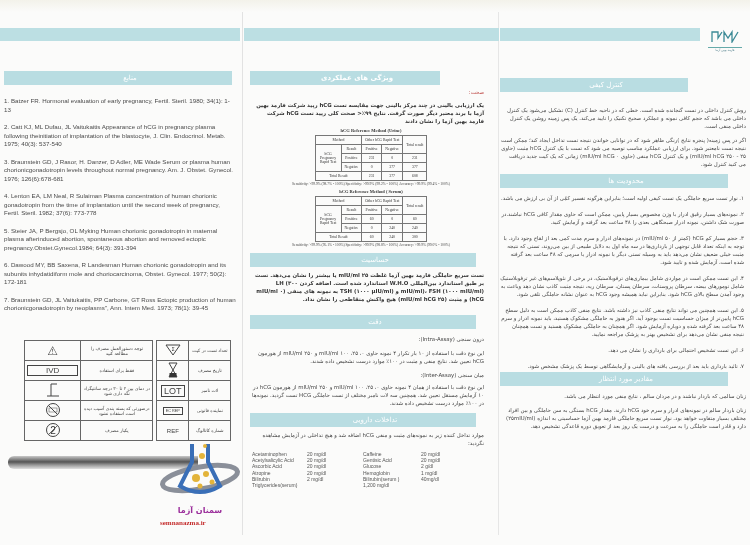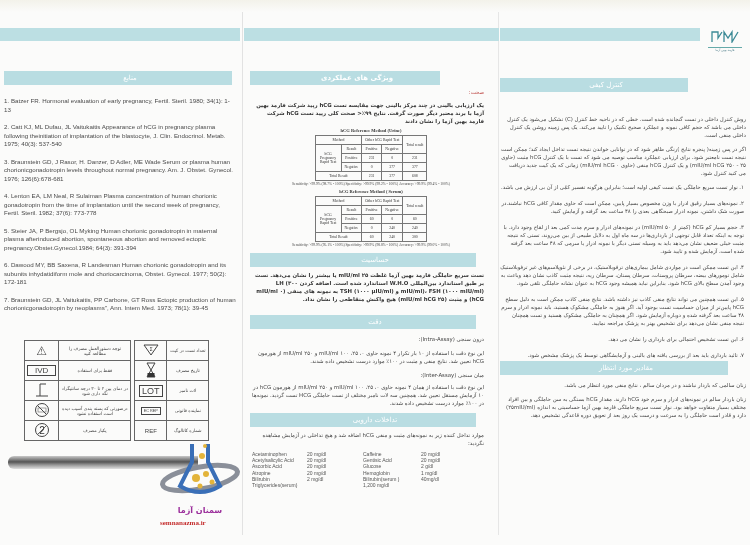--- a/index.html
+++ b/index.html
@@ -48,21 +48,21 @@
     </div>
 
     <div style="position:absolute;left:24px;top:328px;display:flex;gap:3px;">
       <table class="sym">
         <tbody>
             <tr>
           <td style="width:32px;font-size:12px;">⚠</td>
           <td style="width:72px;">توجه دستورالعمل مصرف را مطالعه کنید</td>
         </tr>
         <tr>
-          <td style="font-family:'Liberation Sans',sans-serif;font-size:8px;"><span style="border:1px solid #444;padding:0 7px;">IVD</span></td>
+          <td style="font-family:'Liberation Sans',sans-serif;font-size:8px;"><span style="border:1px solid #444;padding:0 18px;">IVD</span></td>
           <td>فقط برای استفاده</td>
         </tr>
         <tr>
           <td style="font-size:10px;">
             <svg width="18" height="16" viewBox="0 0 18 16">
                   <path d="M3 14 L7 14 L7 2 M7 2 L13 2" stroke="#444" fill="none" stroke-width="1"></path>
                   <path d="M7 14 L15 14" stroke="#444" stroke-width="1"></path>
                 </svg>
           </td>
           <td>در دمای بین ۲ تا ۳۰ درجه سانتیگراد نگه داری شود</td>
@@ -271,24 +271,25 @@
     <div style="display:flex;align-items:flex-start;margin-top:16px;">
       <div class="band" style="width:200px;"></div>
       <div style="margin-left:8px;width:34px;text-align:center;">
         <svg width="30" height="14" viewBox="0 0 30 14">
           <path d="M2 13 L2 3 L8 3 L8 9 L12 3 M14 13 L14 3 L18 9 L22 3 L22 13 L28 3" fill="none" stroke="#3c8a96" stroke-width="1.3"></path>
         </svg>
         <div style="font-size:3px;color:#4a7a86;border-top:1px solid #6aa;">فارمد بهین آزما</div>
       </div>
     </div>
 
-    <div class="band-title" style="margin:26px 0 17px 0;width:188px;">کنترل کیفی</div>
+    <div class="band-title" style="margin:26px 0 8px 0;width:188px;">کنترل کیفی</div>
     <div class="p rtl" style="padding:6px 4px 0 0;">روش کنترل داخلی در تست گنجانده شده است. خطی که در ناحیه خط کنترل (C) تشکیل می‌شود یک کنترل داخلی می باشد که حجم کافی نمونه و عملکرد صحیح تکنیک را تایید می‌کند. یک پس زمینه روشن یک کنترل داخلی منفی است.</div>
     <div class="p rtl" style="padding:6px 4px 0 0;">اگر در پس زمینه( پنجره نتایج )رنگی ظاهر شود که در توانایی خواندن نتیجه تست تداخل ایجاد کند؛ ممکن است نتیجه تست نامعتبر شود. برای ارزیابی عملکرد مناسب توصیه می شود که تست با یک کنترل hCG مثبت (حاوی ۲۵ - ۲۵۰ mIU/ml hCG) و یک کنترل hCG منفی (حاوی ۰ mIU/ml hCG) زمانی که یک کیت جدید دریافت می کنید کنترل شود.</div>
 
+    <div class="band-title" style="margin:6px 0 0 0;width:228px;">محدودیت ها</div>
     <div class="rtl" style="padding:6px 6px 0 0;">
       <div class="p list-item">۱. نوار تست سریع حاملگی یک تست کیفی اولیه است؛ بنابراین هرگونه تفسیر کمّی از آن بی ارزش می باشد.</div>
       <div class="p list-item">۲. نمونه‌های بسیار رقیق ادرار با وزن مخصوص بسیار پایین، ممکن است که حاوی مقدار کافی hCG نباشند.در صورت شک داشتن، نمونه ادرار صبحگاهی بعدی را ۴۸ ساعت بعد گرفته و آزمایش کنید.</div>
       <div class="p list-item">۳. حجم بسیار کم hCG (کمتر از ۵۰ mIU/ml) در نمونه‌های ادرار و سرم مدت کمی بعد از لقاح وجود دارد. با توجه به اینکه تعداد قابل توجهی از بارداری‌ها در سه ماه اول به دلایل طبیعی از بین می‌روند، تستی که نتیجه مثبت خیلی ضعیف نشان می‌دهد باید به وسیله تستی دیگر با نمونه ادرار یا سرمی که ۴۸ ساعت بعد گرفته شده است، آزمایش شده و تایید شود.</div>
       <div class="p list-item">۴. این تست ممکن است در مواردی شامل بیماری‌های ترفوبلاستیک، در برخی از نئوپلاسم‌های غیر ترفوبلاستیک شامل تومورهای بیضه، سرطان پروستات، سرطان پستان، سرطان ریه، نتیجه مثبت کاذب نشان دهد وباعث به وجود آمدن سطح بالای hCG شود. بنابراین نباید همیشه وجود hCG به عنوان نشانه حاملگی تلقی شود.</div>
       <div class="p list-item">۵. این تست همچنین می تواند نتایج منفی کاذب نیز داشته باشد. نتایج منفی کاذب ممکن است به دلیل سطح hCG پایین‌تر از میزان حساسیت تست بوجود آید. اگر هنوز به حاملگی مشکوک هستید، باید نمونه ادرار و سرم ۴۸ ساعت بعد گرفته شده و دوباره آزمایش شود. اگر همچنان به حاملگی مشکوک هستید و تست همچنان نتیجه منفی نشان می‌دهد برای تشخیص بهتر به پزشک مراجعه نمایید.</div>
       <div class="p list-item">۶. این تست تشخیص احتمالی برای بارداری را نشان می دهد.</div>
       <div class="p list-item" style="margin-bottom:2px;">۷. تائید بارداری باید بعد از بررسی یافته های بالینی و آزمایشگاهی توسط یک پزشک مشخص شود.</div>
     </div>
 

